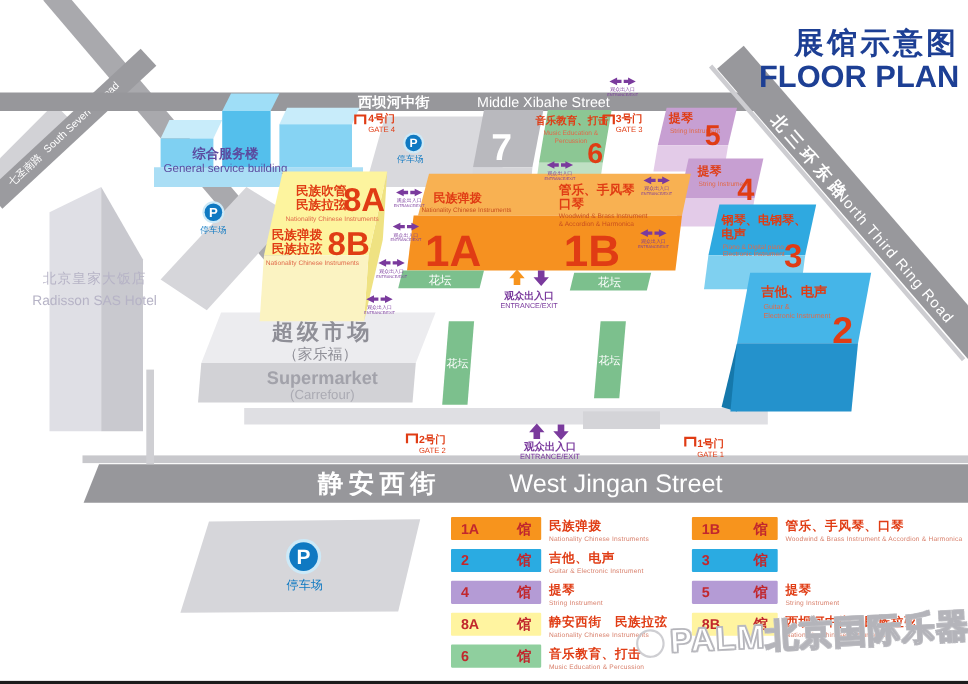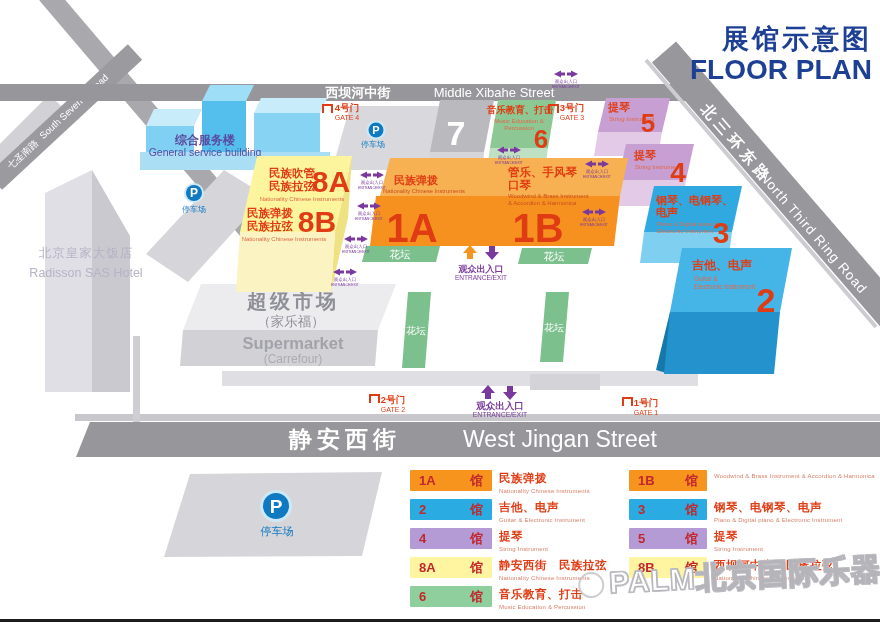--- a/index.html
+++ b/index.html
@@ -347,32 +347,29 @@
         <div class="len">Music Education &amp; Percussion</div>
       </div>
 </div>
 
 <div class="lrow" style="left:629px;top:470px">
   <div class="lbox lbox-r" style="background: rgb(247, 148, 29);">
         <span>1B</span>
         <span>馆</span>
       </div>
   <div class="ldesc">
+        <div class="lzh">管乐、手风琴、口琴</div>
         <div class="len">Woodwind &amp; Brass Instrument &amp; Accordion &amp; Harmonica</div>
       </div>
 </div>
 <div class="lrow" style="left:629px;top:499px">
   <div class="lbox lbox-r" style="background: rgb(42, 171, 226);">
         <span>3</span>
         <span>馆</span>
       </div>
-  <div class="ldesc">
-        <div class="lzh">钢琴、电钢琴、电声</div>
-        <div class="len">Piano &amp; Digital piano &amp; Electronic Instrument</div>
-      </div>
 </div>
 <div class="lrow" style="left:629px;top:528px">
   <div class="lbox lbox-r" style="background: rgb(180, 155, 213);">
         <span>5</span>
         <span>馆</span>
       </div>
   <div class="ldesc">
         <div class="lzh">提琴</div>
         <div class="len">String Instrument</div>
       </div>

